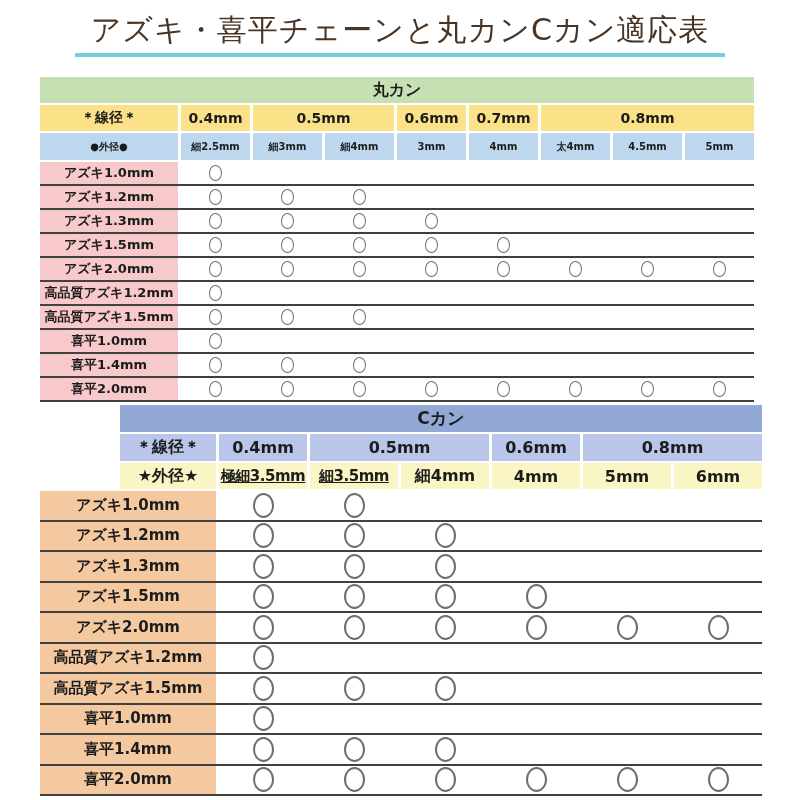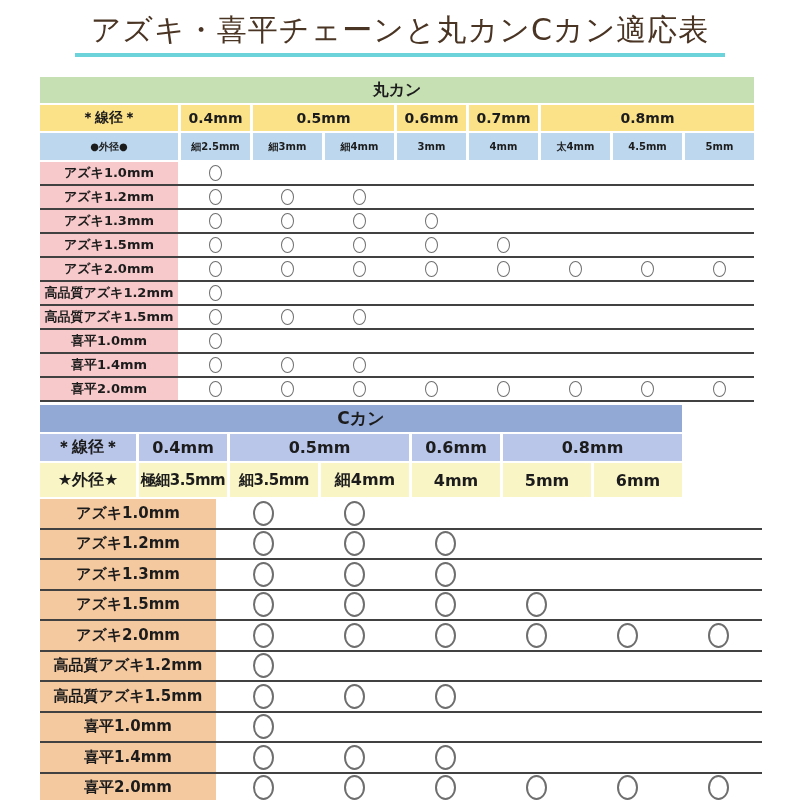--- a/index.html
+++ b/index.html
@@ -16,34 +16,34 @@
          font-weight:normal;color:var(--title);letter-spacing:1px;
          border-bottom:4px solid var(--underline);}
 
   .tbl{position:absolute;}
   #table-0{left:40px;top:77px;}
   #table-1{left:40px;top:405px;}
 
   .row{display:grid;column-gap:3px;text-align:center;}
   .row-t1{grid-template-columns:138px repeat(8,69px);}
   .row-t2{grid-template-columns:176px repeat(6,88px);}
-  .hrow-t2{grid-template-columns:96px repeat(6,88px);width:642px;}
+  .hrow-t2{grid-template-columns:96px repeat(6,88px);margin-left:80px;width:642px;}
 
   .cell{display:flex;align-items:center;justify-content:center;color:var(--text);font-weight:bold;}
   .tbar{margin-bottom:2px;}
   .t1 .tbar{height:26px;font-size:16px;background:var(--t1-header);}
   .t2 .tbar{height:27px;font-size:17px;background:var(--t2-header);}
   .tbar-span{grid-column:1 / -1;}
 
   .hrow{margin-bottom:2px;}
   .t1 .wire .cell{height:26px;font-size:14px;background:var(--t1-wire);}
   .t1 .outer .cell{height:27px;font-size:10px;background:var(--t1-outer);}
   .t2 .wire .cell{height:27px;font-size:16px;background:var(--t2-wire);}
-  .t2 .outer .cell{height:34px;font-size:16px;background:var(--t2-outer);}
-  .t2 .outer .cell.tight{font-size:15px;letter-spacing:-0.5px;}
+  .t2 .outer .cell{height:26px;font-size:16px;background:var(--t2-outer);}
+  .t2 .outer .cell.tight{font-size:15px;letter-spacing:-0.5px;text-decoration:underline;}
 
   .brow{border-bottom:2px solid var(--line);}
   .t1 .brow{height:22px;}
   .t2 .brow{height:28.5px;}
   .t1 .rowlabel{background:var(--t1-rowlabel);font-size:13px;}
   .t2 .rowlabel{background:var(--t2-rowlabel);font-size:15px;}
   .markcell{background:transparent;}
 
   .circle{display:inline-block;border-radius:50%;background:#fff;}
   .c1{width:11px;height:14px;border:1.5px solid var(--circle);}

